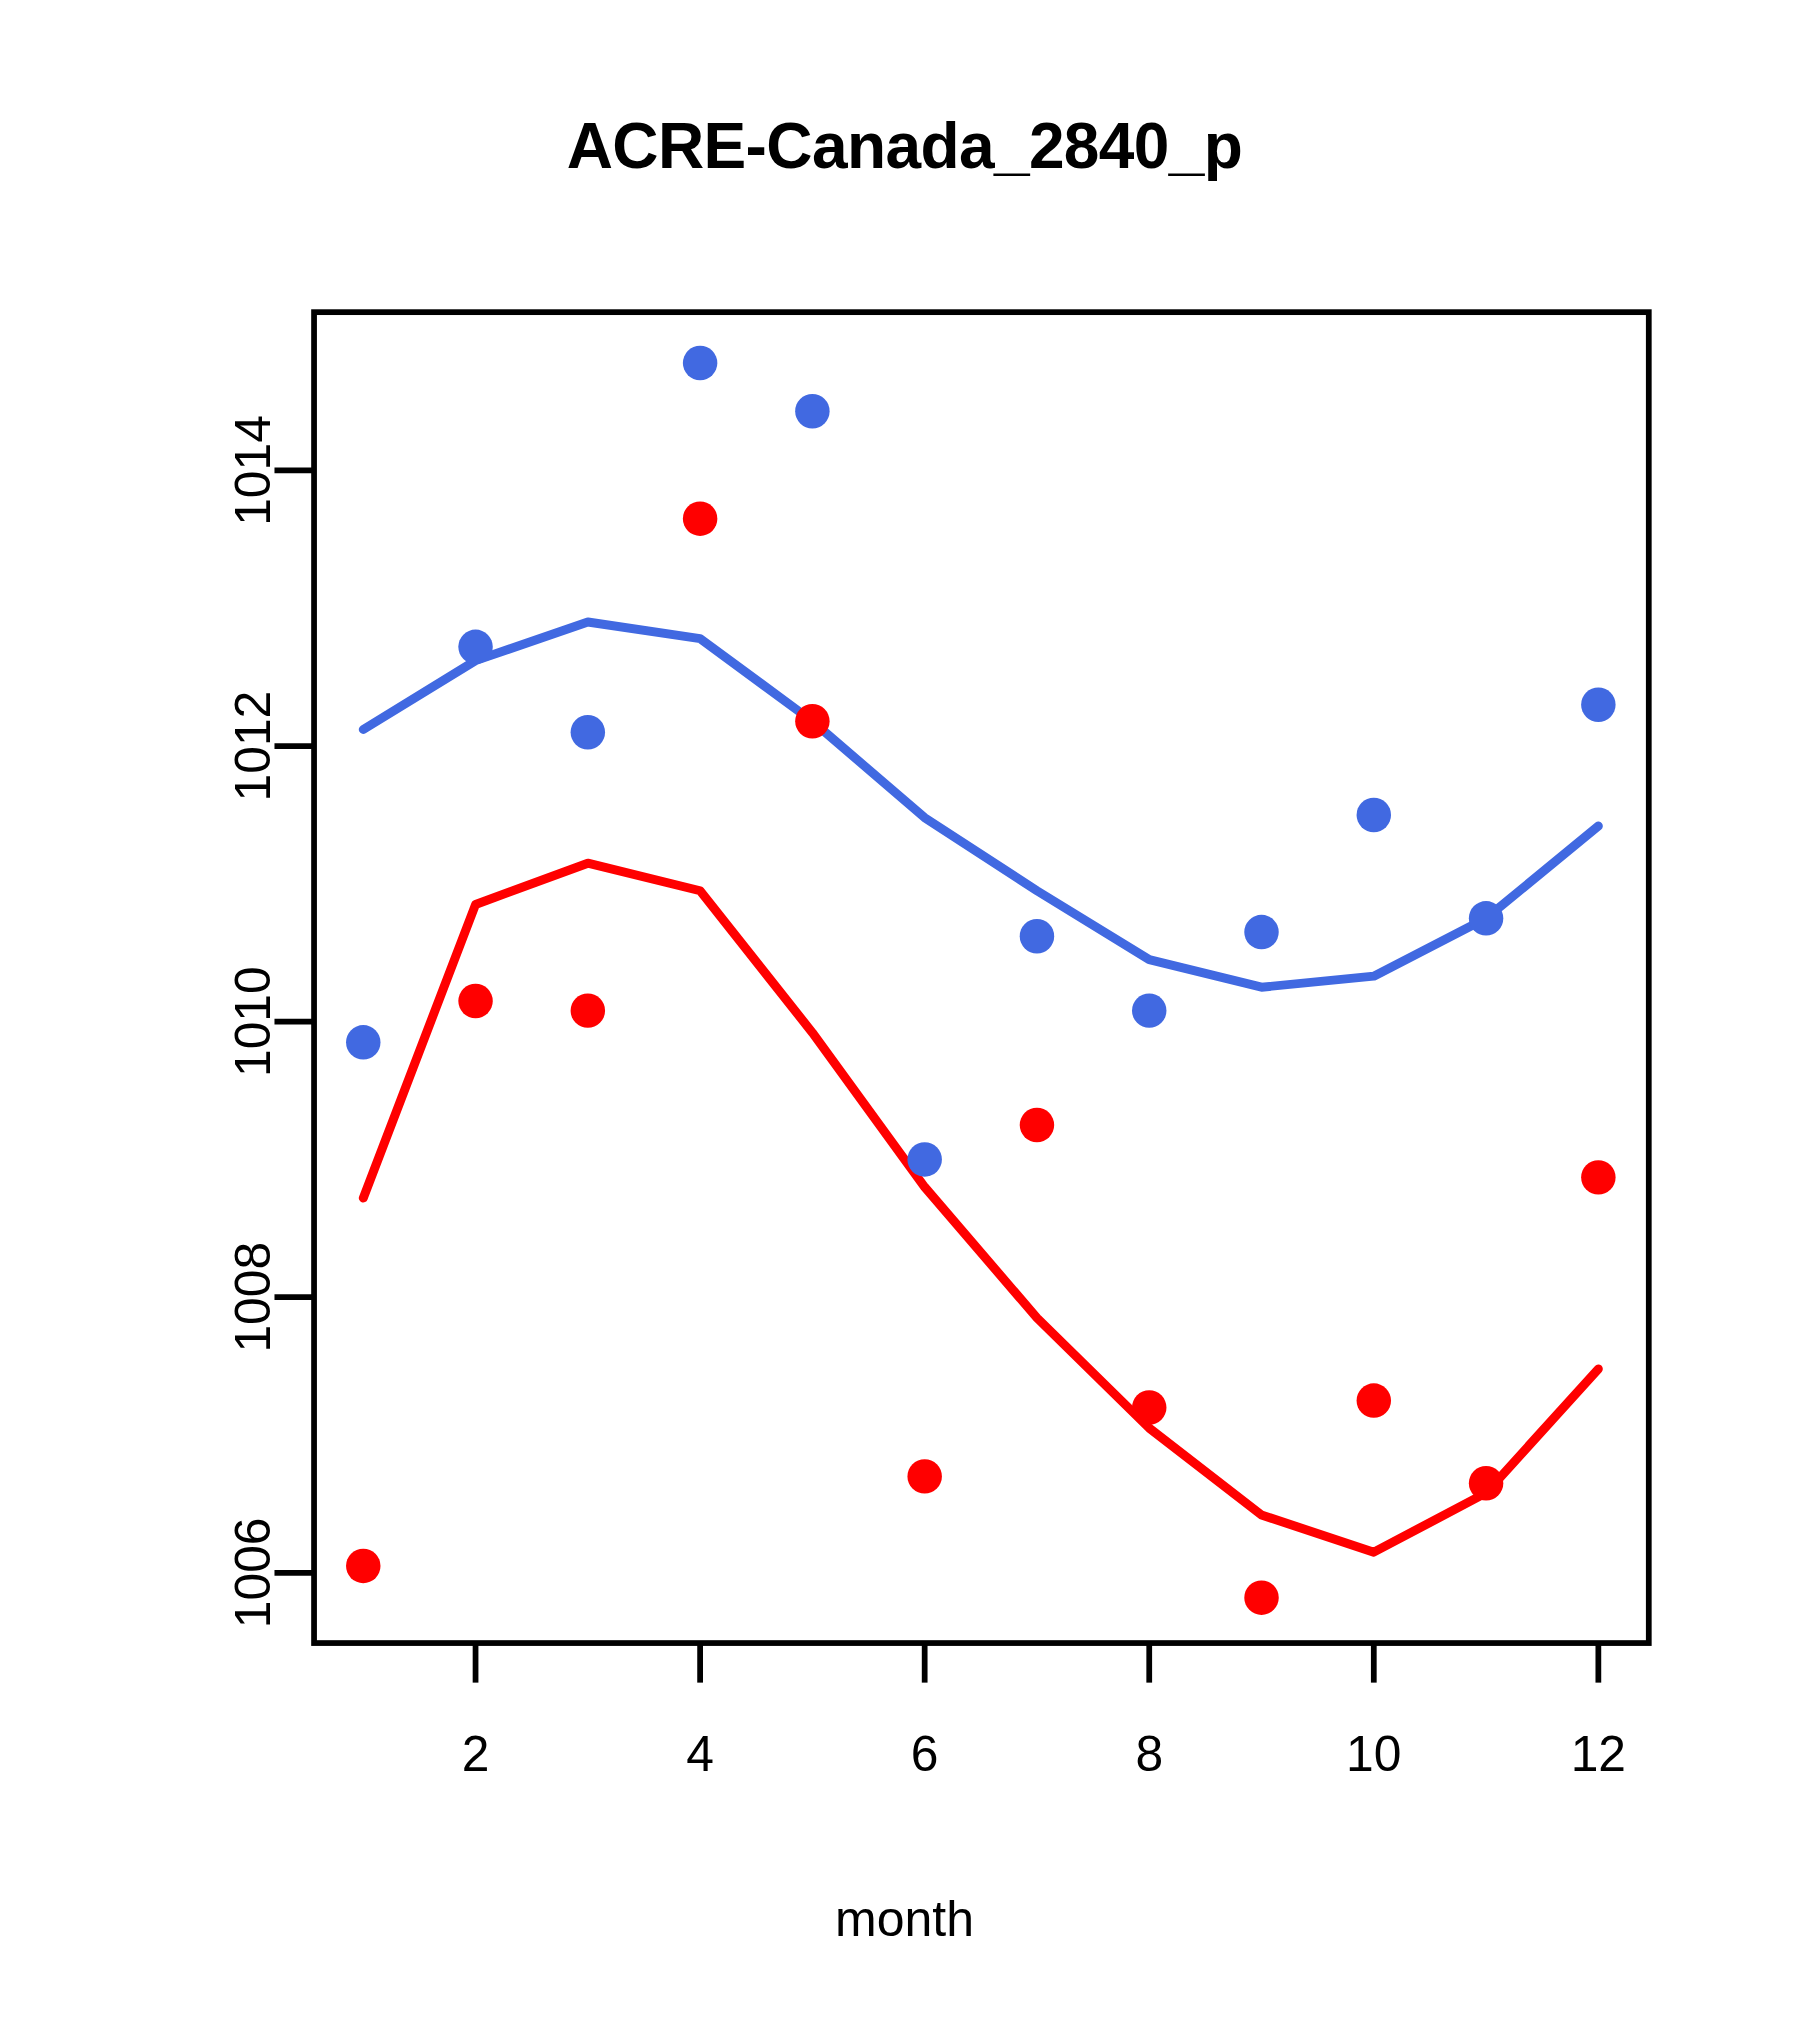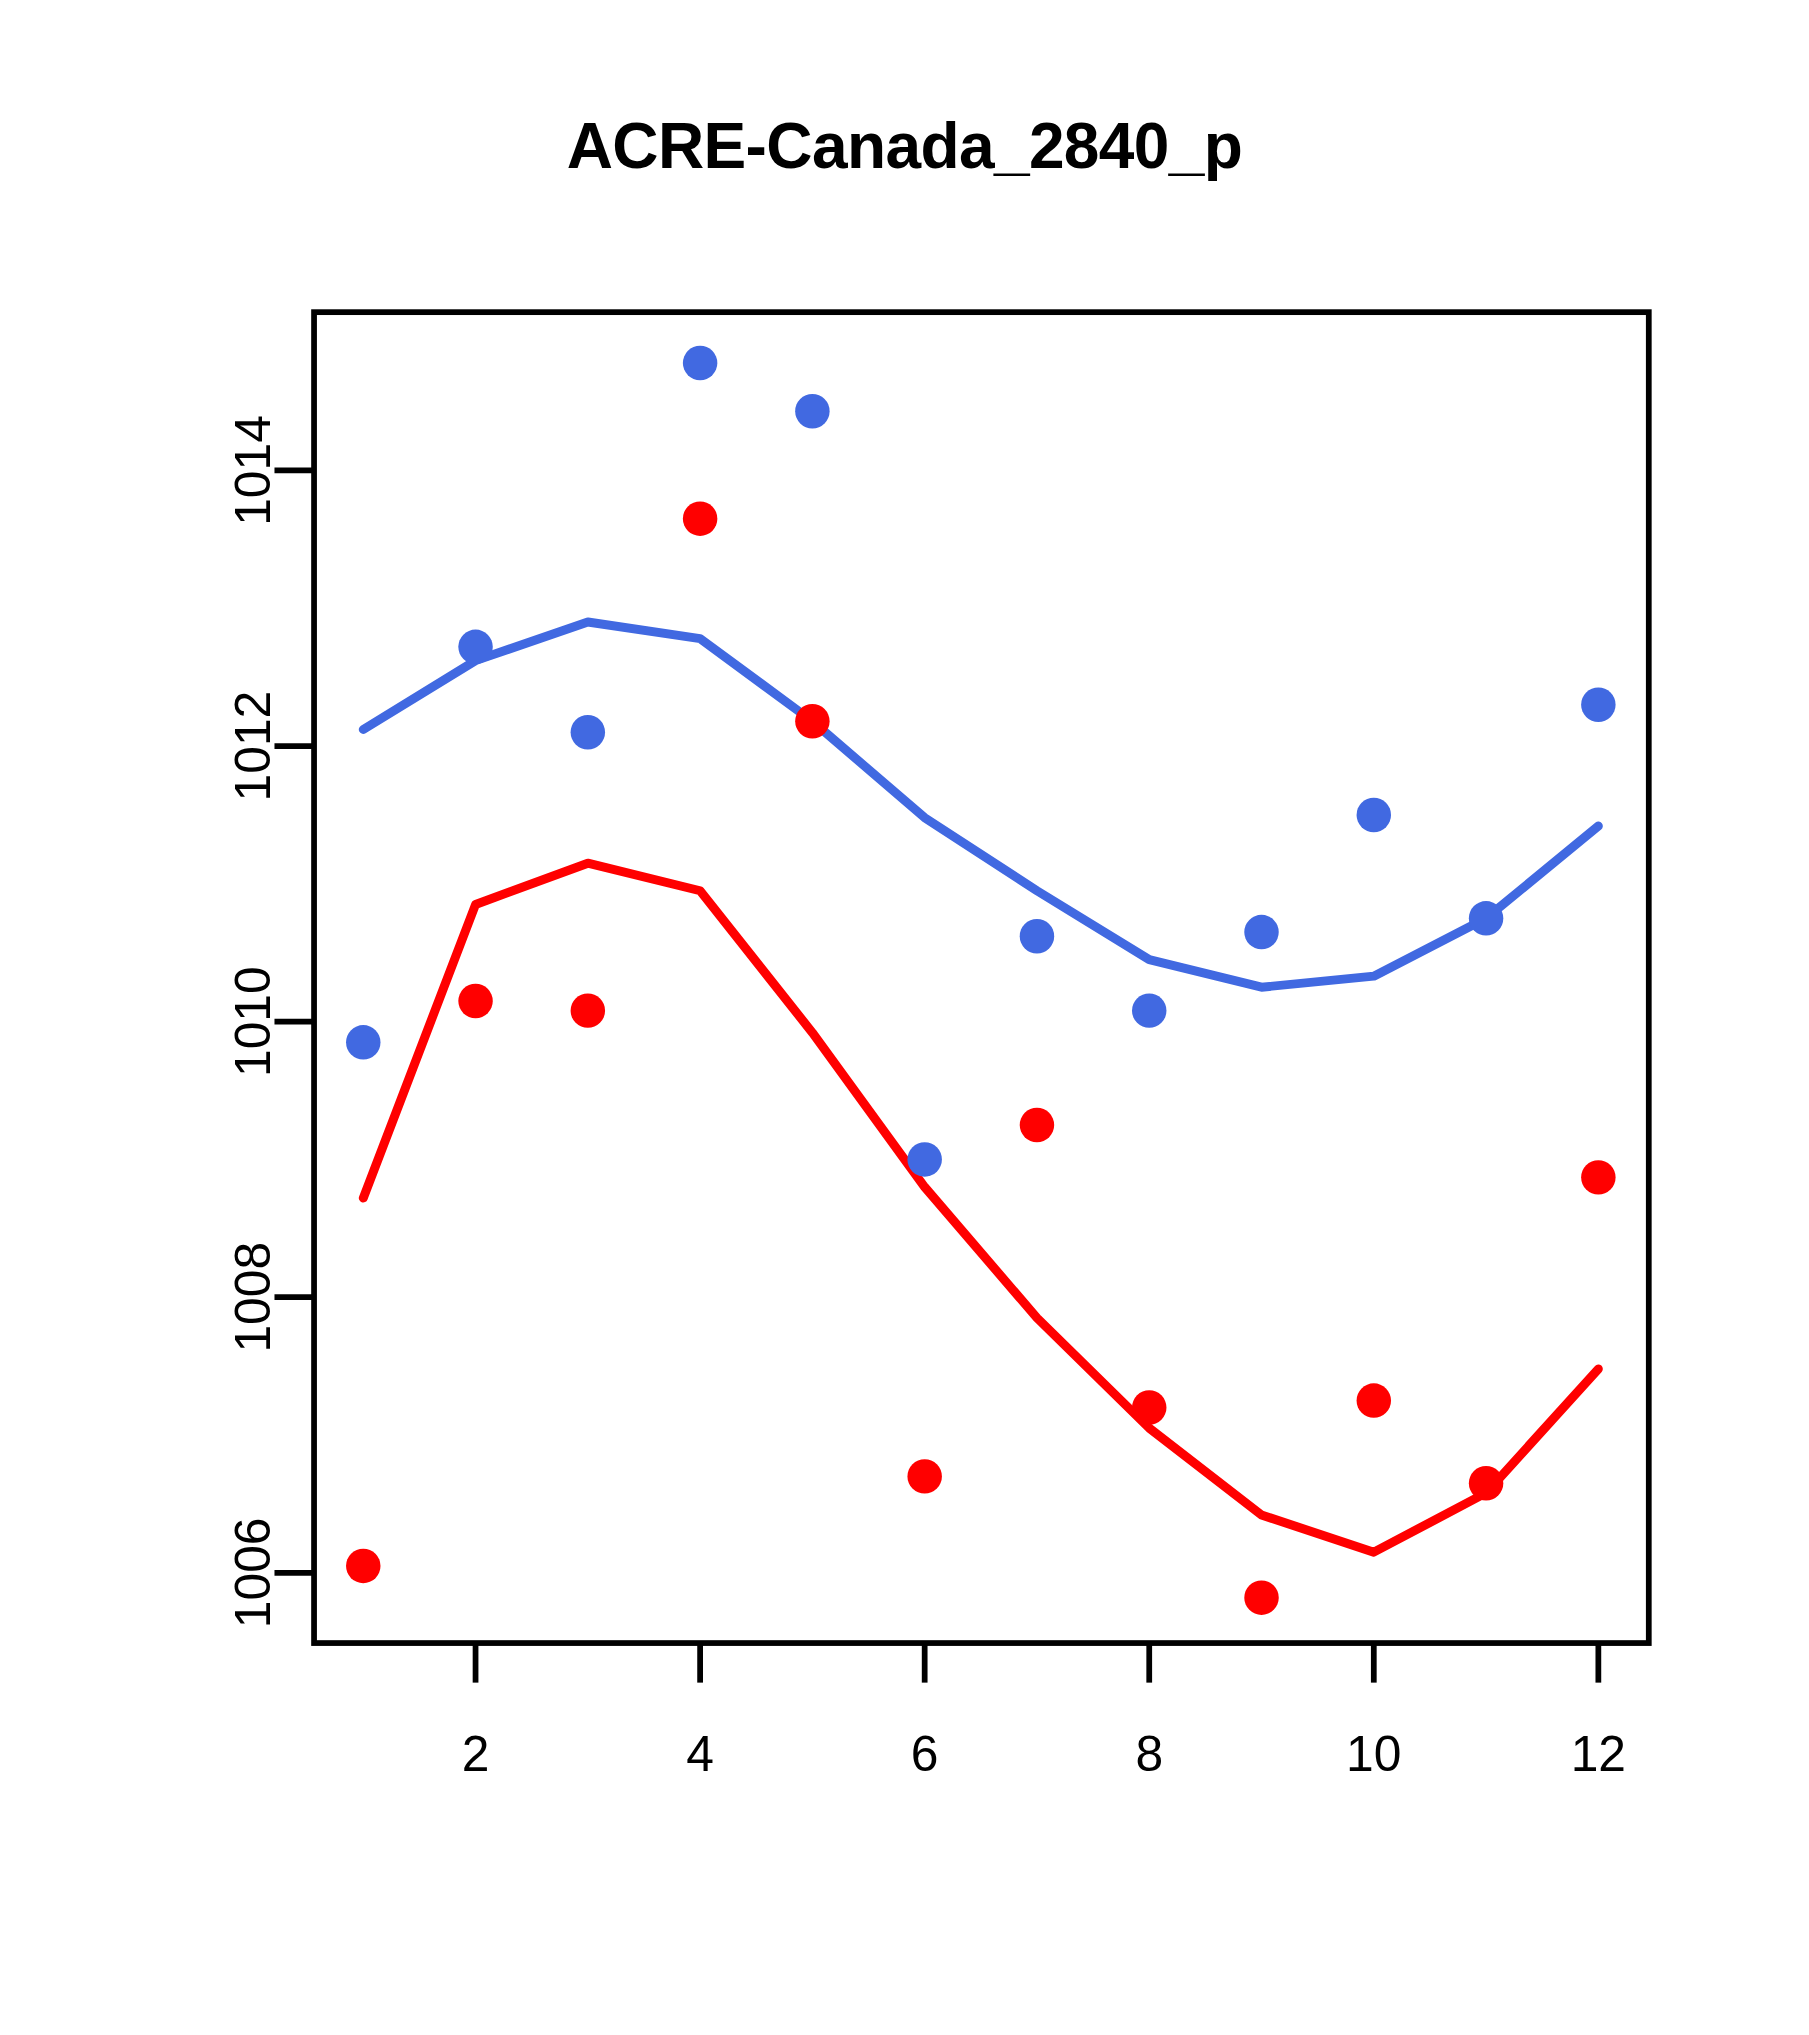--- a/index.html
+++ b/index.html
@@ -109,15 +109,16 @@
         <circle cx="1448.6" cy="2312.8874999999903" r="27" fill="#FF0000"></circle>
         <circle cx="1624.5" cy="1762.40625" r="27" fill="#FF0000"></circle>
         <circle cx="1800.4" cy="2204.9499999999903" r="27" fill="#FF0000"></circle>
         <circle cx="1976.3" cy="2502.857499999989" r="27" fill="#FF0000"></circle>
         <circle cx="2152.2" cy="2194.15625" r="27" fill="#FF0000"></circle>
         <circle cx="2328.1000000000004" cy="2323.681250000005" r="27" fill="#FF0000"></circle>
         <circle cx="2504" cy="1844.4387499999991" r="27" fill="#FF0000"></circle>
       </g>
   </svg>
 
+  <div id="x-axis-label">month</div>
 
 </div>
 
 
 </body></html>

